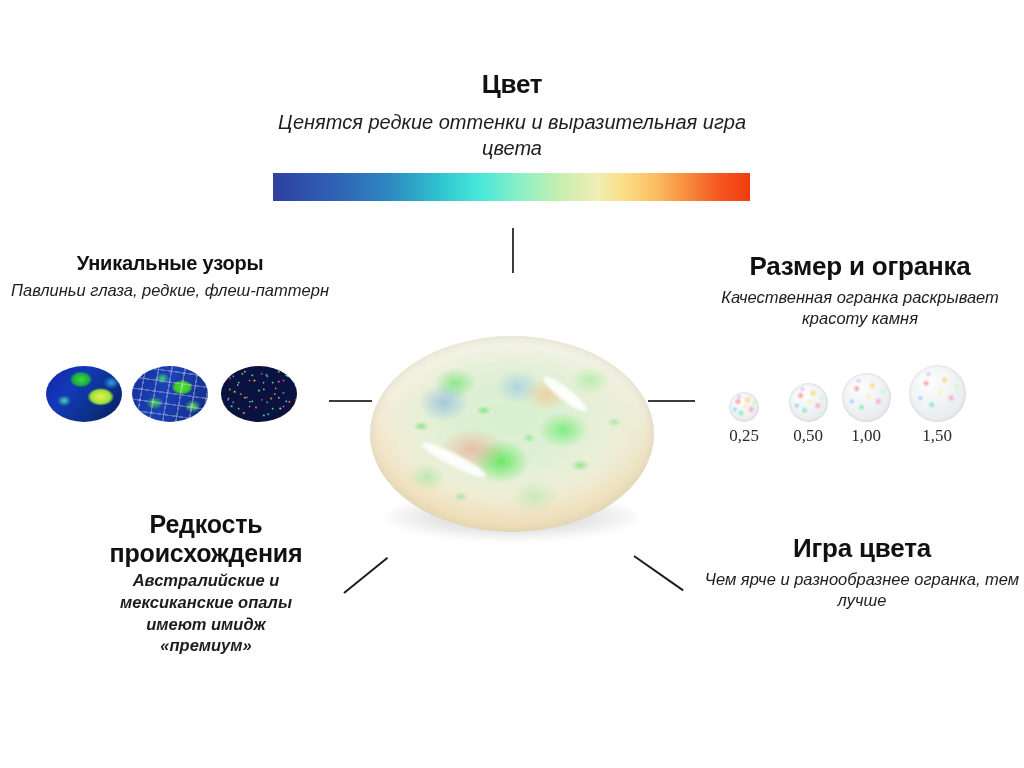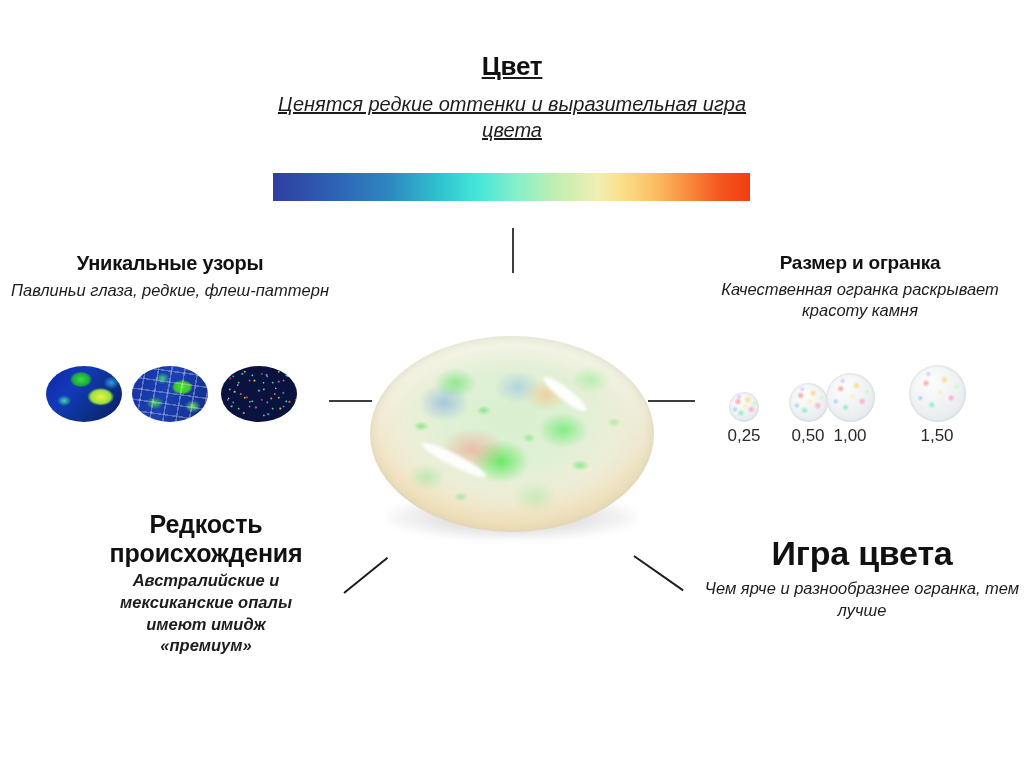--- a/index.html
+++ b/index.html
@@ -35,23 +35,22 @@
     font-style: italic;
     font-size: 16.5px;
     line-height: 1.32;
     color: #1d1d1d;
     margin-top: 5px;
   }
 
   
   #top-block {
     left: 262px;
-    top: 52px;
+    top: 70px;
     width: 500px;
-    text-decoration: underline;
   }
   #top-block .heading { font-size: 26px; }
   #top-block .subtext { font-size: 20px; margin-top: 9px; }
 
   #color-bar {
     position: absolute;
     left: 273px;
     top: 173px;
     width: 477px;
     height: 28px;
@@ -165,21 +164,21 @@
     background-size: 34px 26px;
     background-repeat: repeat;
   }
 
   
   #size-block {
     left: 700px;
     top: 252px;
     width: 320px;
   }
-  #size-block .heading { font-size: 19px; }
+  #size-block .heading { font-size: 26px; }
 
   #size-scale {
     position: absolute;
     left: 714px;
     top: 368px;
     width: 296px;
     height: 78px;
   }
   .size-item {
     position: absolute;
@@ -199,38 +198,39 @@
       radial-gradient(circle 4px at 84% 38%, rgba(180,255,180,0.75) 0%, rgba(180,255,180,0) 82%),
       radial-gradient(circle 4px at 34% 16%, rgba(200,180,255,0.70) 0%, rgba(200,180,255,0) 82%),
       radial-gradient(circle at 38% 30%, #fdfdfd 0%, #eceff1 60%, #dfe4e6 100%);
     box-shadow: inset 0 0 3px rgba(160,170,175,0.55);
   }
   .size-label {
     font-size: 17px;
     color: #2a2a2a;
     margin-top: 4px;
     white-space: nowrap;
+    font-family: Liberation Serif, serif;
   }
 
   
   #rarity-block {
     left: 56px;
     top: 510px;
     width: 300px;
   }
   #rarity-block .heading { font-size: 25px; }
   #rarity-block .subtext { font-size: 16.5px; margin-top: 3px; font-weight: bold; }
 
   
   #play-block {
     left: 702px;
     top: 534px;
     width: 320px;
   }
-  #play-block .heading { font-size: 34px; }
+  #play-block .heading { font-size: 26px; }
 
   
   .connector {
     position: absolute;
     background: #3c3c3c;
   }
   #conn-top     { left: 512px; top: 228px;  width: 2px;  height: 45px; }
   #conn-left    { left: 329px; top: 400px;  width: 43px; height: 2px; }
   #conn-right   { left: 648px; top: 400px;  width: 47px; height: 2px; }
   .connector.diag {
@@ -358,21 +358,21 @@
   </div>
   <div id="size-scale">
     <div class="size-item" style="left:0px; width:60px;">
       <div class="size-dot" style="width:30px;height:30px;"></div>
       <div class="size-label">0,25</div>
     </div>
     <div class="size-item" style="left:64px; width:60px;">
       <div class="size-dot" style="width:39px;height:39px;"></div>
       <div class="size-label">0,50</div>
     </div>
-    <div class="size-item" style="left:106px; width:60px;">
+    <div class="size-item" style="left:122px; width:60px;">
       <div class="size-dot" style="width:49px;height:49px;"></div>
       <div class="size-label">1,00</div>
     </div>
     <div class="size-item" style="left:192px; width:62px;">
       <div class="size-dot" style="width:57px;height:57px;"></div>
       <div class="size-label">1,50</div>
     </div>
   </div>
 
   <div class="block" id="rarity-block">

